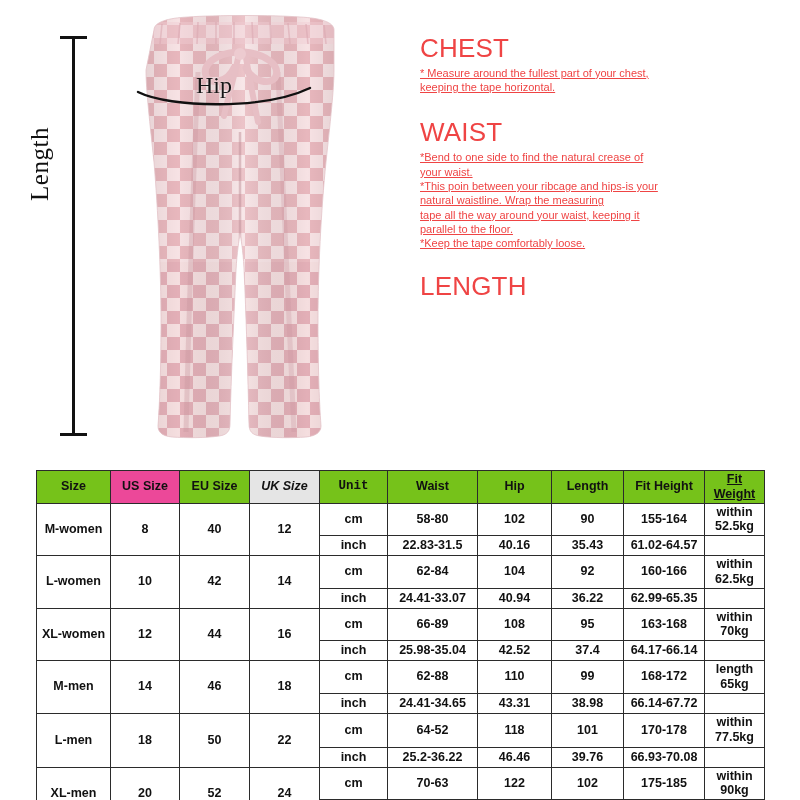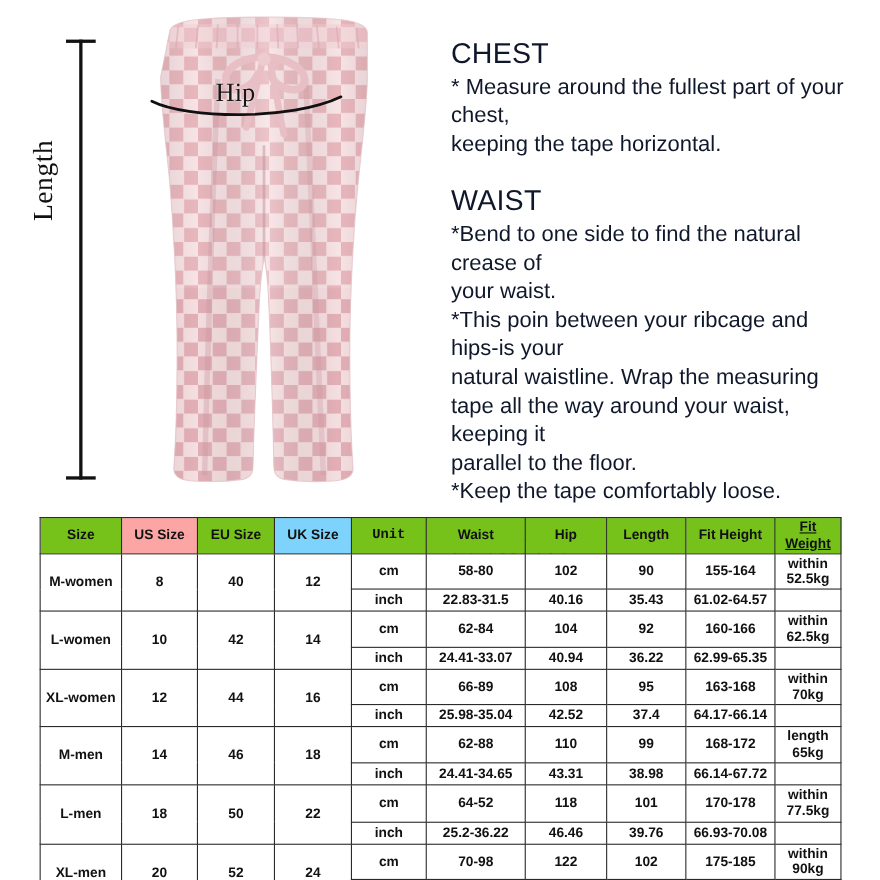--- a/index.html
+++ b/index.html
@@ -79,37 +79,38 @@
   }
   #hip-line {
     position: absolute;
     left: 136px; top: 86px;
     width: 176px; height: 26px;
   }
 
   
   #instructions {
     position: absolute;
-    left: 410px; top: 34px;
+    left: 420px; top: 34px;
     width: 372px;
-    color: #0f172a;
+    color: #ef4444;
   }
   .sec-title {
     font-family: "Liberation Sans", sans-serif;
     font-size: 26px;
     font-weight: 400;
     letter-spacing: 0.2px;
     margin: 0 0 2px 0;
     line-height: 1.15;
   }
   .sec-body {
     font-family: "Liberation Sans", sans-serif;
-    font-size: 20px;
+    font-size: 11px;
     line-height: 1.30;
     margin: 0;
+    text-decoration: underline;
   }
   .sec-body p { margin: 0; }
   #sec-chest { margin-bottom: 24px; }
   #sec-waist { margin-bottom: 22px; }
 
   
   #size-table-wrap {
     position: absolute;
     left: 36px; top: 470px;
     width: 728px;
@@ -328,23 +329,23 @@
       <col class="c-unit">
         <col class="c-waist">
         <col class="c-hip">
         <col class="c-length">
       <col class="c-fitheight">
         <col class="c-fitweight">
     </colgroup>
     <thead>
       <tr>
         <th style="background: rgb(118, 194, 26);">Size</th>
-        <th style="background: #fca5a5;">US Size</th>
+        <th style="background: #ec4899;">US Size</th>
         <th style="background: rgb(118, 194, 26);">EU Size</th>
-        <th style="background: #7dd3fc;">UK Size</th>
+        <th style="background: #e5e5e5; font-style: italic;">UK Size</th>
         <th style="background: rgb(118, 194, 26); font-family: Liberation Mono, monospace;">Unit</th>
         <th style="background: rgb(118, 194, 26);">Waist</th>
         <th style="background: rgb(118, 194, 26);">Hip</th>
         <th style="background: rgb(118, 194, 26);">Length</th>
         <th style="background: rgb(118, 194, 26);">Fit Height</th>
         <th style="background: rgb(118, 194, 26); text-decoration: underline;">Fit Weight</th>
       </tr>
     </thead>
     <tbody>
 
@@ -452,21 +453,21 @@
         <td>66.93-70.08</td>
         <td class="blank-cell"></td>
       </tr>
 
       <tr style="height:21px">
         <td class="row-label" rowspan="2">XL-men</td>
         <td rowspan="2">20</td>
         <td rowspan="2">52</td>
         <td rowspan="2">24</td>
         <td class="unit-cell">cm</td>
-        <td>70-98</td>
+        <td>70-63</td>
         <td>122</td>
         <td>102</td>
         <td>175-185</td>
         <td class="fit-weight">within 90kg</td>
       </tr>
       <tr style="height:20px">
         <td class="unit-cell">inch</td>
         <td>27.56-38.58</td>
         <td>48.03</td>
         <td>40.16</td>

